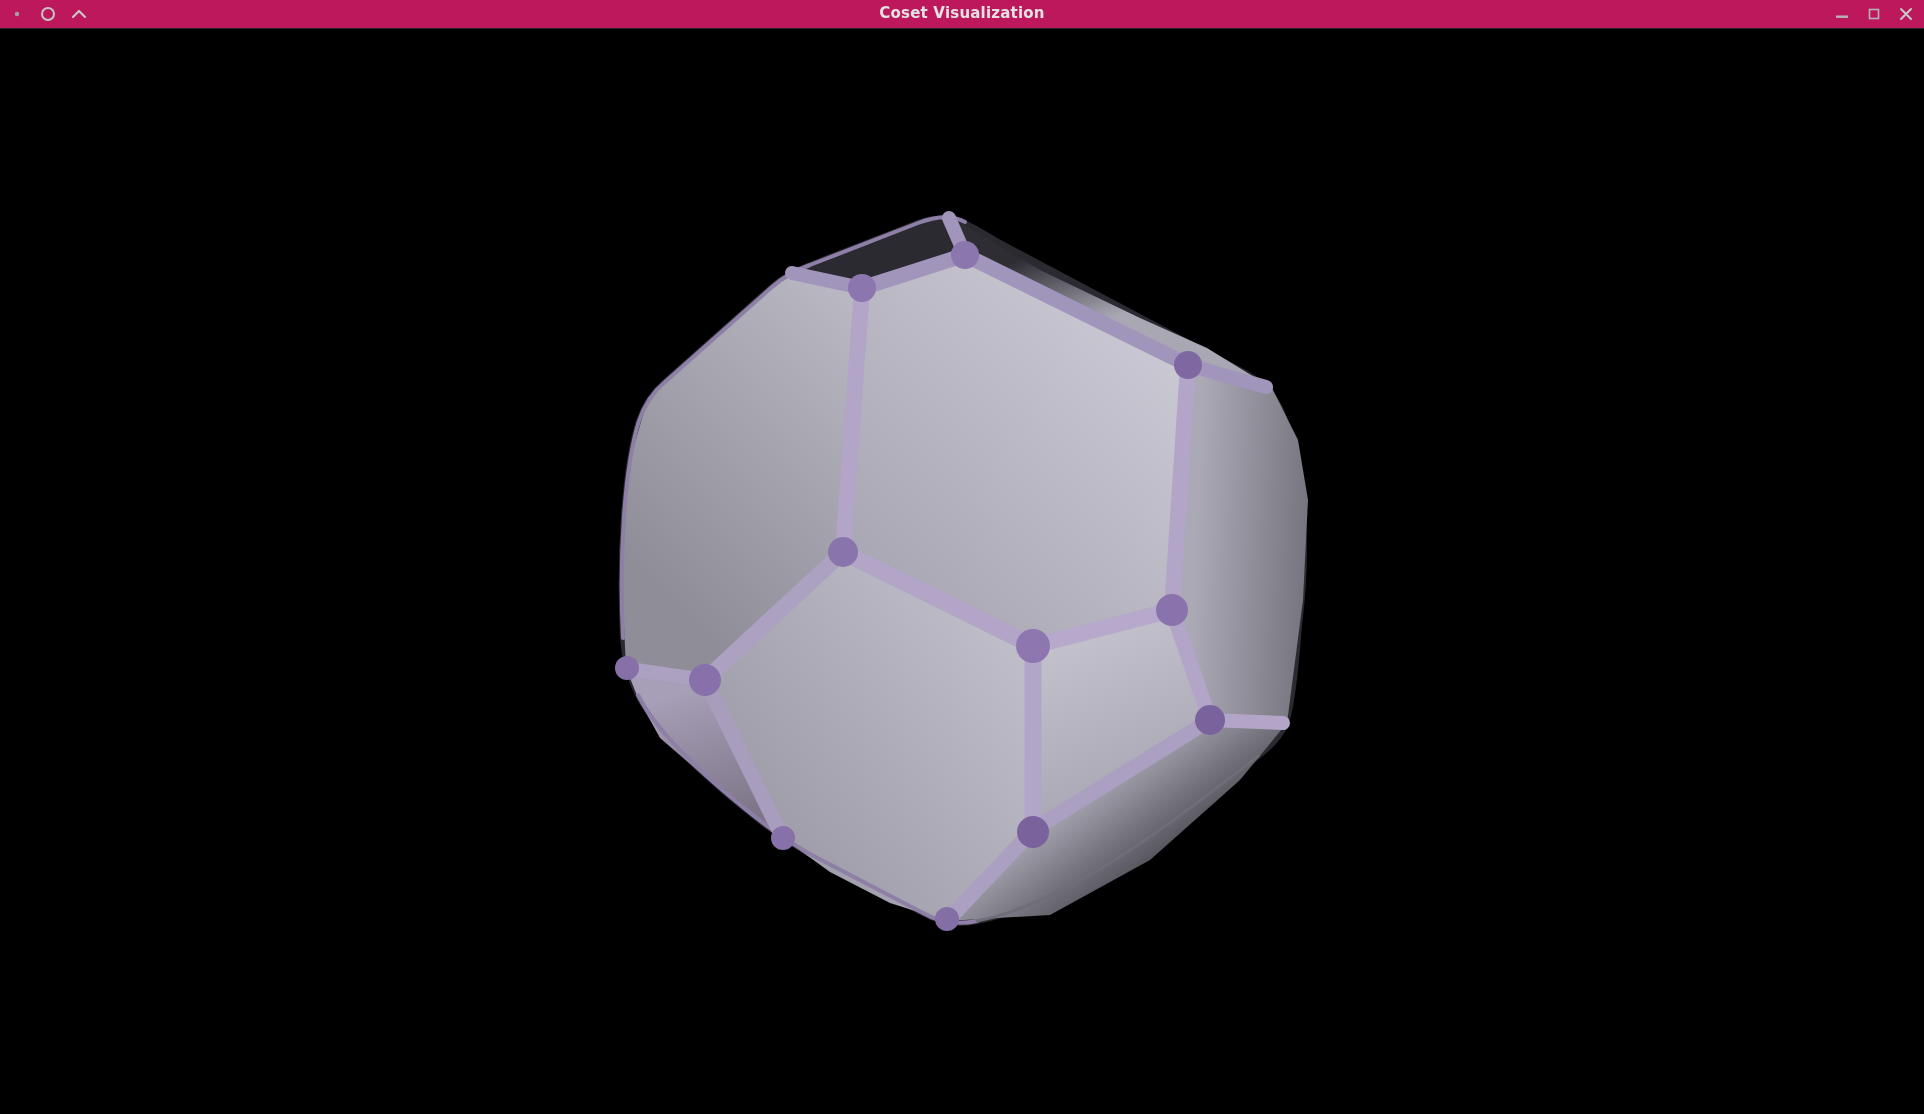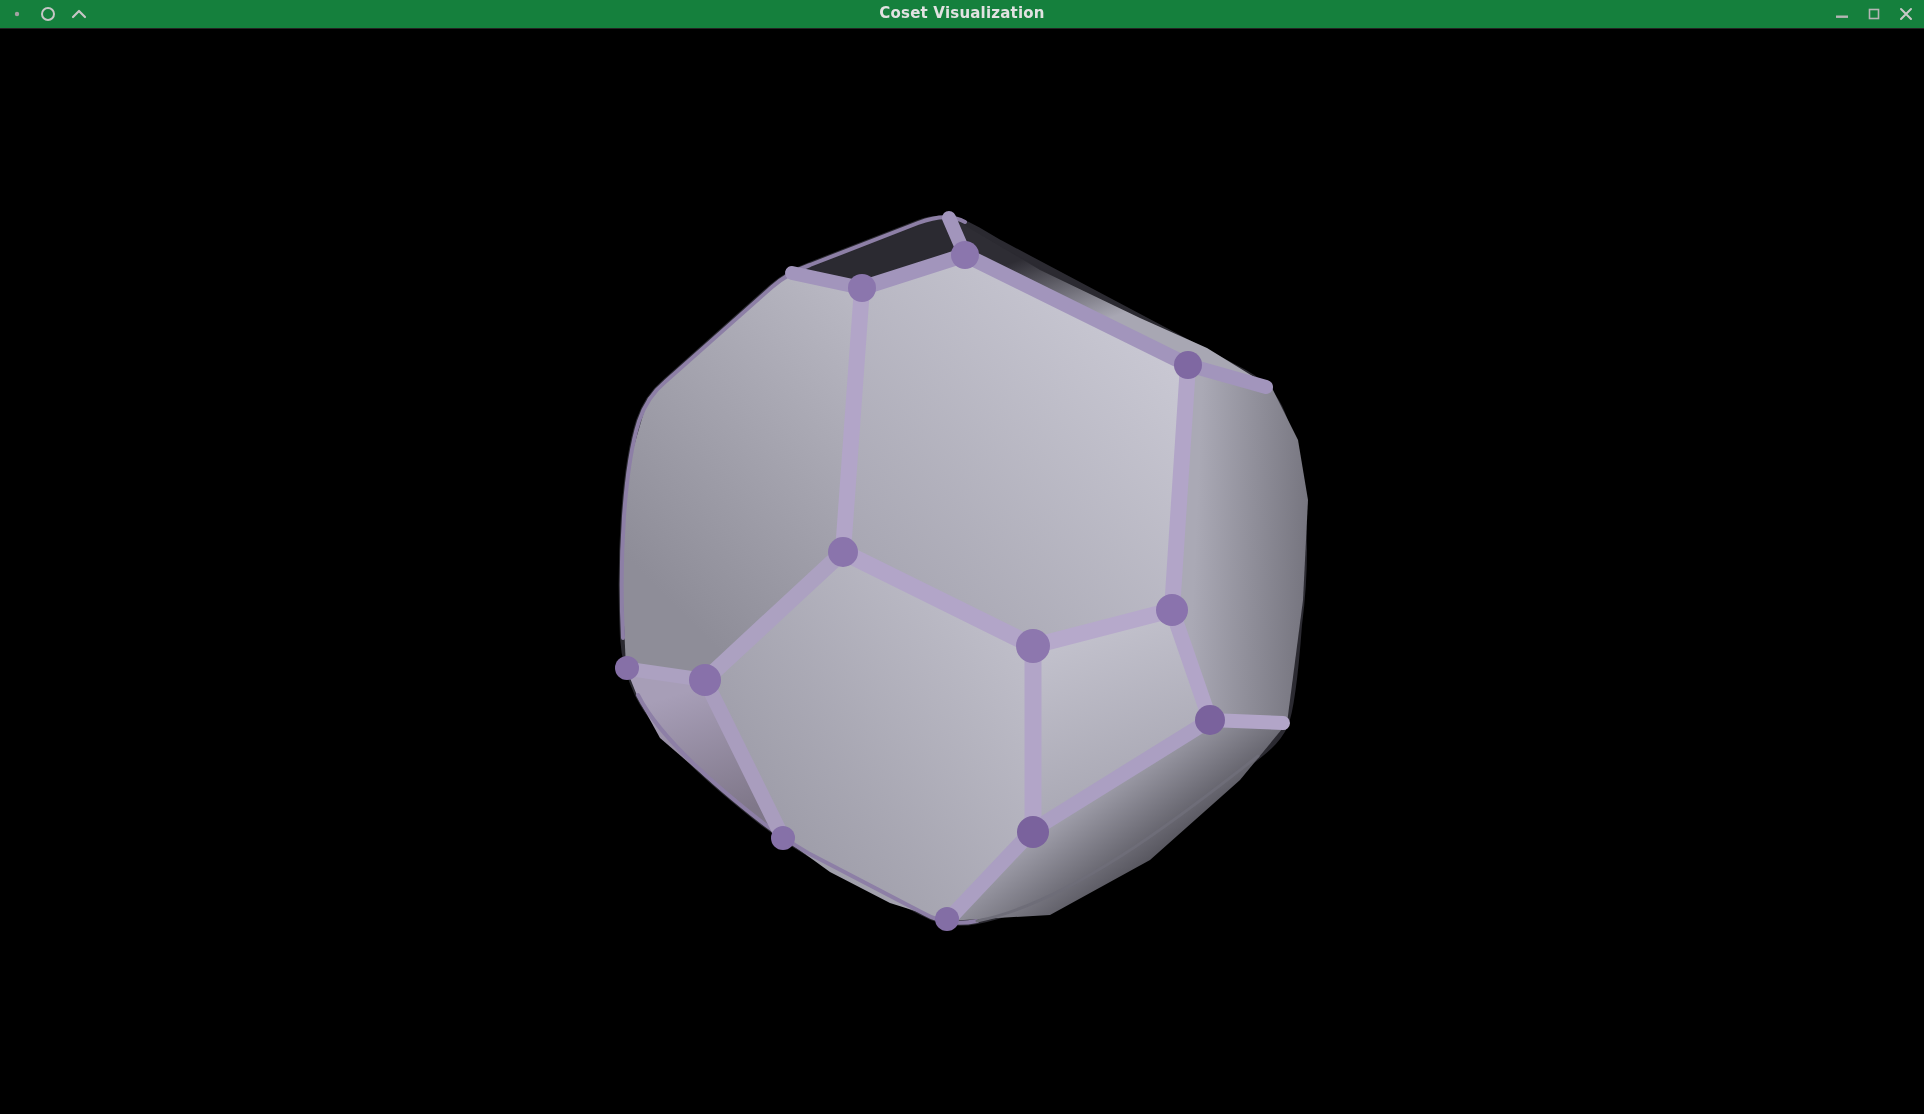--- a/index.html
+++ b/index.html
@@ -1,20 +1,20 @@
 <!DOCTYPE html>
 <html><head>
 <meta charset="utf-8">
 <style>
   html,body{margin:0;padding:0;background:#000;}
   body{width:1924px;height:1114px;overflow:hidden;position:relative;
        font-family:"DejaVu Sans","Liberation Sans",sans-serif;}
   
   .titlebar{position:absolute;top:0;left:0;width:1924px;height:28px;
-    background:#15803d;border-bottom:1px solid #232323;z-index:10;}
+    background:#be185d;border-bottom:1px solid #232323;z-index:10;}
   .tb-left{position:absolute;left:9px;top:0;height:28px;display:flex;align-items:center;gap:15px;}
   .tb-right{position:absolute;right:10px;top:0;height:28px;display:flex;align-items:center;gap:16px;}
   .tb-icon{width:16px;height:16px;display:flex;align-items:center;justify-content:center;cursor:pointer;}
   .tb-title{position:absolute;left:0;right:0;top:0;height:28px;line-height:27px;
     text-align:center;color:#e2e2e2;font-size:15px;font-weight:700;letter-spacing:.2px;}
   
   .viewport{position:absolute;top:0;left:0;width:1924px;height:1114px;background:#000;}
   svg{display:block;}
 </style>
 </head>

